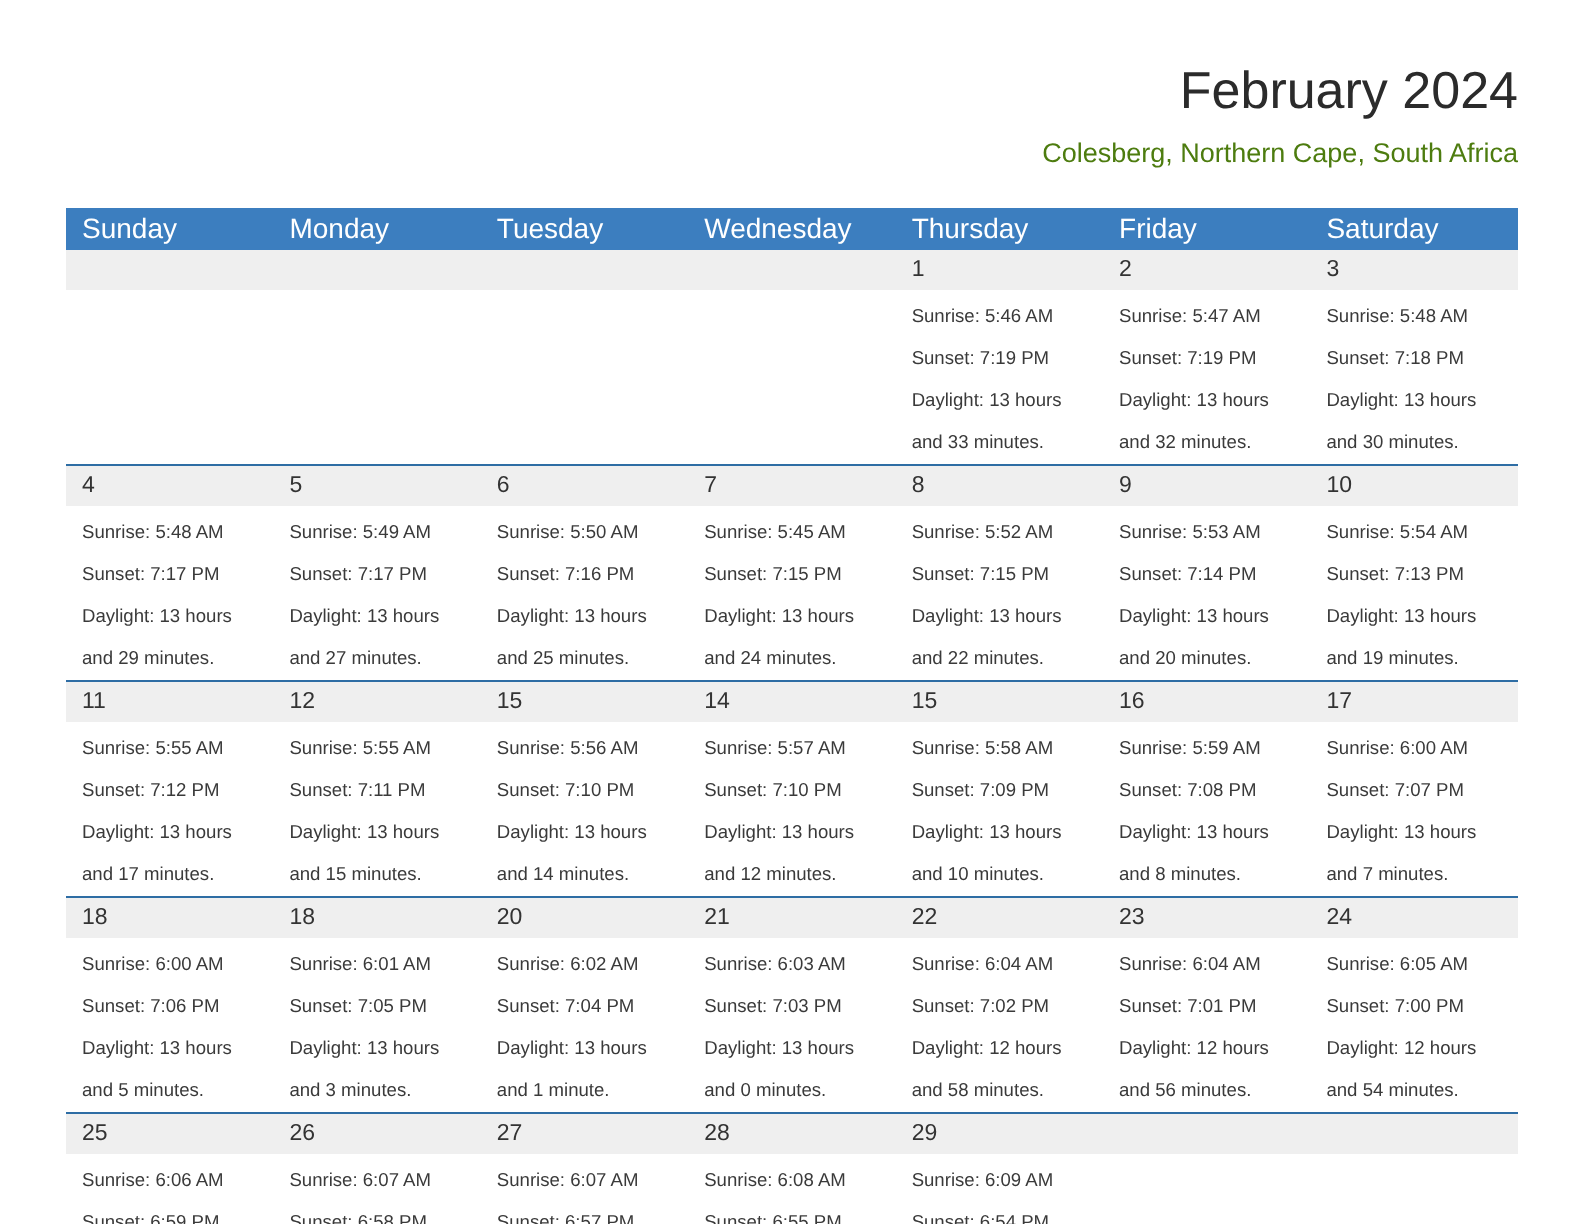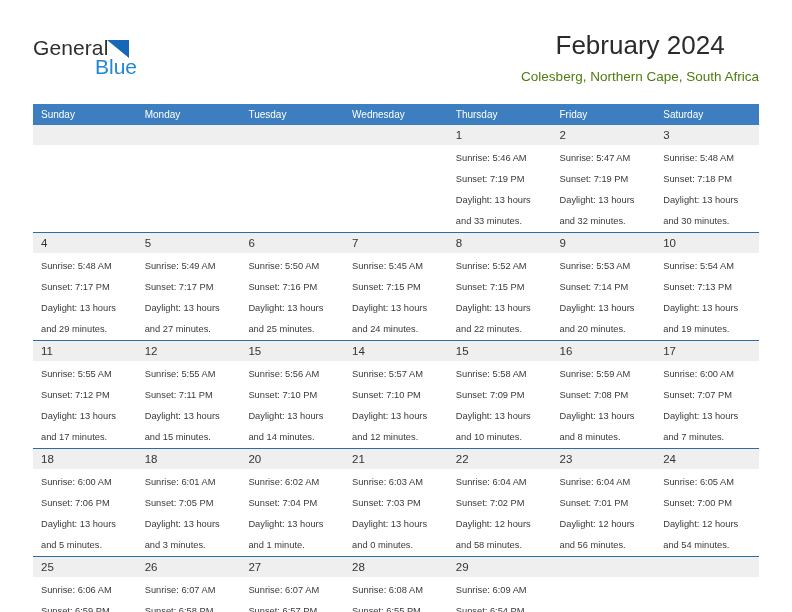--- a/index.html
+++ b/index.html
@@ -55,21 +55,21 @@
     left: 62px;
     top: 19px;
     font-size: 21px;
     color: #1e87d8;
     font-family: "Liberation Sans", sans-serif;
   }
   .titles {
     position: absolute;
     right: 0;
     top: 0;
-    text-align: center;
+    text-align: right;
     margin-left: 16px;
   }
   .month-title {
     font-size: 26px;
     color: #2b2b2b;
     font-weight: normal;
     line-height: 34px;
     white-space: nowrap;
   }
   .location {
@@ -89,21 +89,21 @@
   }
   .cal-table {
     width: 726px;
     border-collapse: collapse;
     table-layout: fixed;
   }
   .cal-table th {
     background: #3c7ebf;
     color: #ffffff;
     font-weight: normal;
-    font-size: 10px;
+    font-size: 14px;
     text-align: left;
     padding: 5px 0 5px 8px;
     height: 21px;
     line-height: 11px;
     border: none;
   }
   .cal-table td {
     vertical-align: top;
     padding: 0;
     border: none;
@@ -129,25 +129,20 @@
     white-space: pre-line;
   }
 </style>
 </head>
 <body>
 
 <div class="page">
 
   <div class="topbar">
 
-    <div class="logo">
-      <span class="logo-general">General</span>
-      <span class="logo-tri"></span>
-      <span class="logo-blue">Blue</span>
-    </div>
 
     <div class="titles">
       <div class="month-title">February 2024</div>
       <div class="location">Colesberg, Northern Cape, South Africa</div>
     </div>
 
   </div>
 
   <div class="calendar">
     <table class="cal-table">

